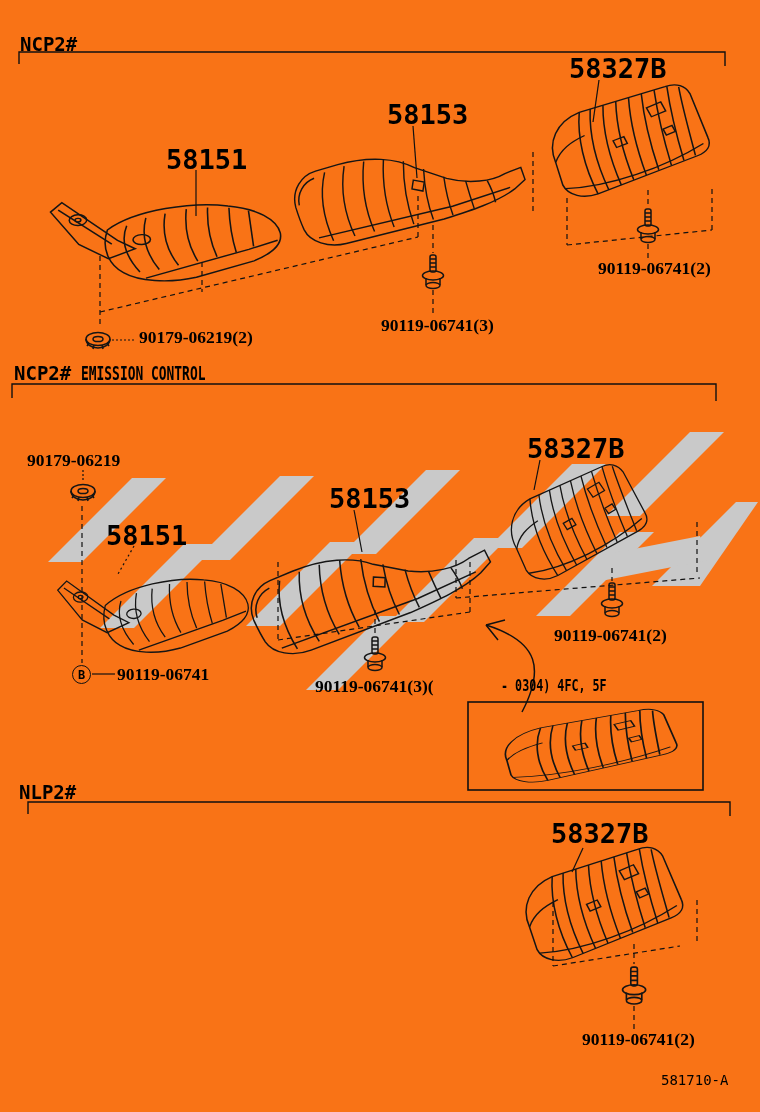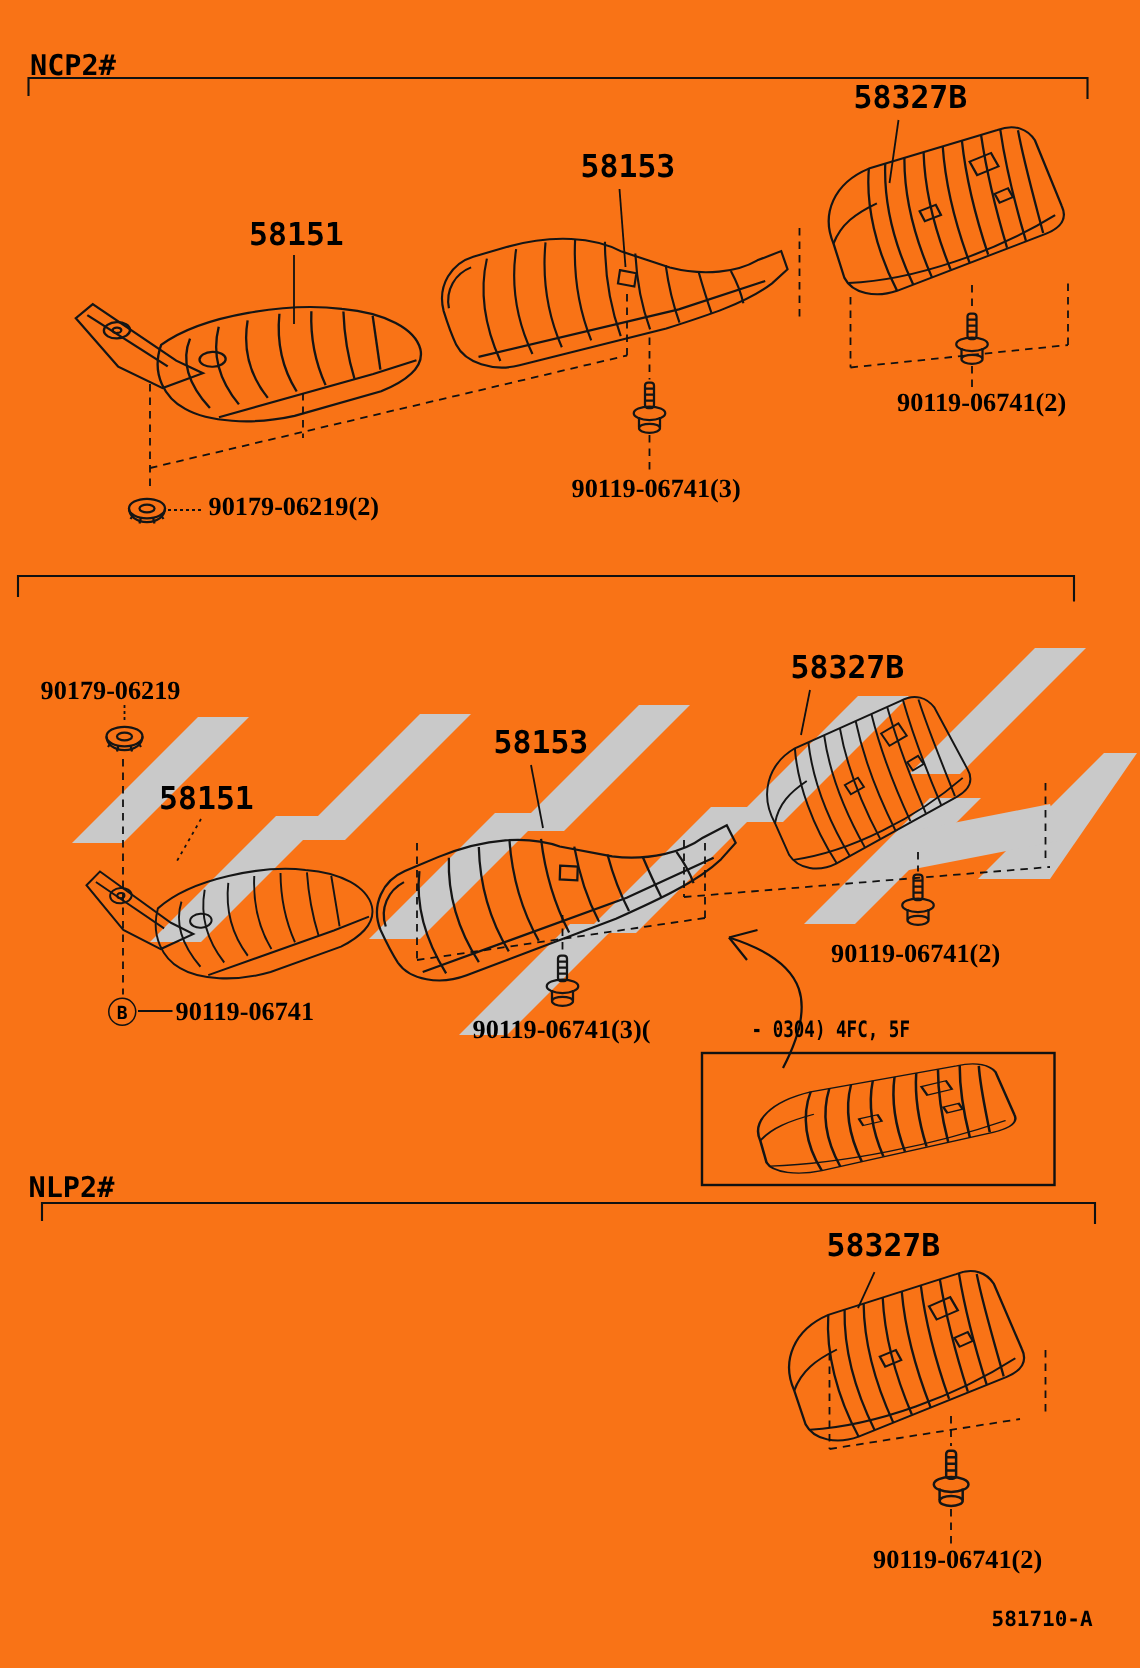--- a/index.html
+++ b/index.html
@@ -13,25 +13,25 @@
   }
   .art{position:absolute;left:0;top:0;}
   .label{
     position:absolute;
     font-weight:bold;
     white-space:nowrap;
     line-height:1;
     color:#000;
   }
   .hdr{font-size:19px;}
-  .part{font-size:21px;}
+  .part{font-size:27px;}
   .fast{font-size:17.5px;font-family:Liberation Serif, serif;}
   .cond{display:inline-block;transform:scaleX(0.68);transform-origin:0 50%;}
   .note{font-size:15px;transform:scaleX(0.78);transform-origin:0 0;}
-  .doc{font-size:14px;font-weight:bold;text-align:center;}
+  .doc{font-size:14px;font-weight:normal;text-align:center;}
   .callout{
     position:absolute;
     width:19px;height:19px;
     border:1.6px solid #111;
     border-radius:50%;
     font-size:12px;font-weight:bold;
     text-align:center;line-height:19px;
     box-sizing:border-box;
   }
   .hgap{display:inline-block;width:10px;}
@@ -216,20 +216,23 @@
   </svg>
 
   <div class="label hdr" style="left:20px;top:35px;">NCP2#</div>
   <div class="label part" style="left:166px;top:146px;">58151</div>
   <div class="label part" style="left:387px;top:101px;">58153</div>
   <div class="label part" style="left:569px;top:55px;">58327B</div>
   <div class="label fast" style="left:139px;top:329px;">90179-06219(2)</div>
   <div class="label fast" style="left:381px;top:317px;text-align:right;">90119-06741(3)</div>
   <div class="label fast" style="left:598px;top:260px;">90119-06741(2)</div>
 
+  <div class="label hdr" style="left:14px;top:364px;">
+    <span>NCP2#</span><span class="hgap"></span><span class="cond">EMISSION CONTROL</span>
+  </div>
   <div class="label fast" style="left:27px;top:452px;">90179-06219</div>
   <div class="label part" style="left:106px;top:522px;">58151</div>
   <div class="label part" style="left:329px;top:485px;">58153</div>
   <div class="label part" style="left:527px;top:435px;">58327B</div>
   <div class="callout" style="left:72px;top:665px;">B</div>
   <div class="label fast" style="left:117px;top:666px;">90119-06741</div>
   <div class="label fast" style="left:315px;top:678px;">90119-06741(3)(</div>
   <div class="label note" style="left:501px;top:679px;">- 0304) 4FC, 5F</div>
   <div class="label fast" style="left:554px;top:627px;">90119-06741(2)</div>
 

